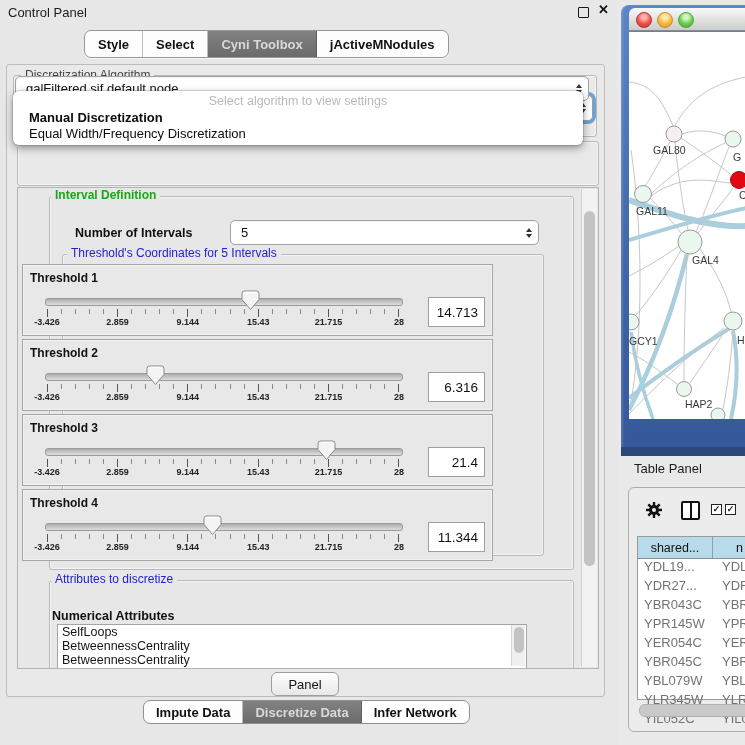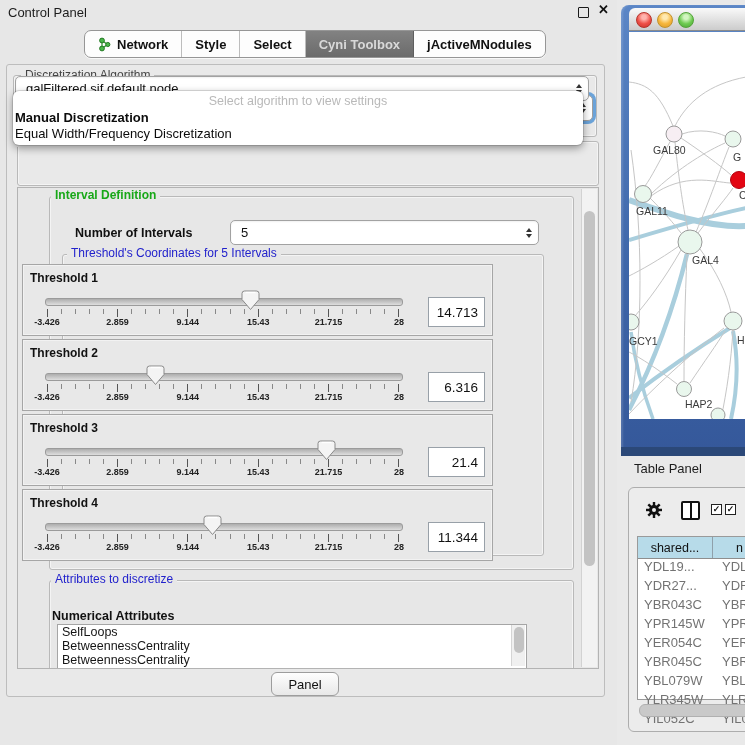--- a/index.html
+++ b/index.html
@@ -30,21 +30,21 @@
 
   
   #algo-box{left:6px;top:10px;width:582px;height:60px}
   #algo-title{left:14px;top:4px;color:#444}
   #algo-combo{position:absolute;left:16px;top:30px;width:568px;height:24px;background:#fff;border:1px solid #9f9f9f;
               border-radius:5px;box-shadow:0 0 0 3px #6ba3d9}
   
   #algo-popup{position:absolute;left:6px;top:26px;width:570px;height:52px;background:#fff;border-radius:6px;
               box-shadow:0 3px 9px rgba(0,0,0,.4),0 0 0 1px rgba(0,0,0,.12);z-index:60;padding-top:2px}
   #algo-prompt{font-size:12.5px;color:#b9b9b9;text-align:center;height:17px;line-height:16px}
-  .algo-opt{font-size:13px;color:#0c0c0c;height:16px;line-height:16px;padding-left:2px;white-space:nowrap}
+  .algo-opt{font-size:13px;color:#0c0c0c;height:16px;line-height:16px;padding-left:16px;white-space:nowrap}
   .algo-opt.b{font-weight:700}
 
   
   #tdata-box{left:10px;top:76px;width:580px;height:43px}
   #tdata-title{left:8px;top:69px;color:#1a1a1a}
   .combo{position:absolute;background:#fff;border:1px solid #a2a2a2;border-radius:5px;font-size:13px;color:#111;
          display:flex;align-items:center;padding-left:10px;box-shadow:inset 0 1px 2px rgba(0,0,0,.06)}
   .spin{position:absolute;right:6px;top:50%;transform:translateY(-50%);display:flex;flex-direction:column;gap:2px}
   .spin i{display:block;width:0;height:0;border-left:3.5px solid transparent;border-right:3.5px solid transparent}
   .spin .up{border-bottom:4px solid #333}
@@ -136,35 +136,20 @@
 </head>
 <body>
 
 <div id="control-panel">
   <div id="cp-title">Control Panel</div>
   <div id="cp-float"></div>
   <div id="cp-close">✕</div>
 
   <div id="top-tabs">
       <div class="seg">
-        <span class="neticon">
-          <svg width="13" height="15" viewBox="0 0 13 15">
-            <g stroke="#2e8f2e" stroke-width="1.2">
-              <line x1="4" y1="3.5" x2="9.5" y2="7.5"></line>
-              <line x1="4" y1="11.5" x2="9.5" y2="7.5"></line>
-              <line x1="4" y1="3.5" x2="4" y2="11.5"></line>
-            </g>
-            <circle cx="4" cy="3.5" r="2.4" fill="#49b749" stroke="#257a25"></circle>
-            <circle cx="4" cy="11.5" r="2.4" fill="#49b749" stroke="#257a25"></circle>
-            <circle cx="9.8" cy="7.5" r="2.1" fill="#49b749" stroke="#257a25"></circle>
-          </svg>
-        </span>
-        <span>Network</span>
-      </div>
-      <div class="seg">
         <span>Style</span>
       </div>
       <div class="seg">
         <span>Select</span>
       </div>
       <div class="seg sel">
         <span>Cyni Toolbox</span>
       </div>
       <div class="seg">
         <span>jActiveMNodules</span>
@@ -313,20 +298,31 @@
         </div>
 
       <div id="main-vscroll">
           <div id="main-vthumb"></div>
         </div>
     </div>
 
     <div id="apply-btn">Panel</div>
   </div>
 
+  <div id="bottom-tabs">
+      <div class="seg">
+        <span>Impute Data</span>
+      </div>
+      <div class="seg sel">
+        <span>Discretize Data</span>
+      </div>
+      <div class="seg">
+        <span>Infer Network</span>
+      </div>
+    </div>
 </div>
 
 <div id="right-bg"></div>
 
 <div id="net-window">
   <div id="net-titlebar">
     <div class="tlight" id="tl-red"></div>
     <div class="tlight" id="tl-yellow"></div>
     <div class="tlight" id="tl-green"></div>
   </div>

